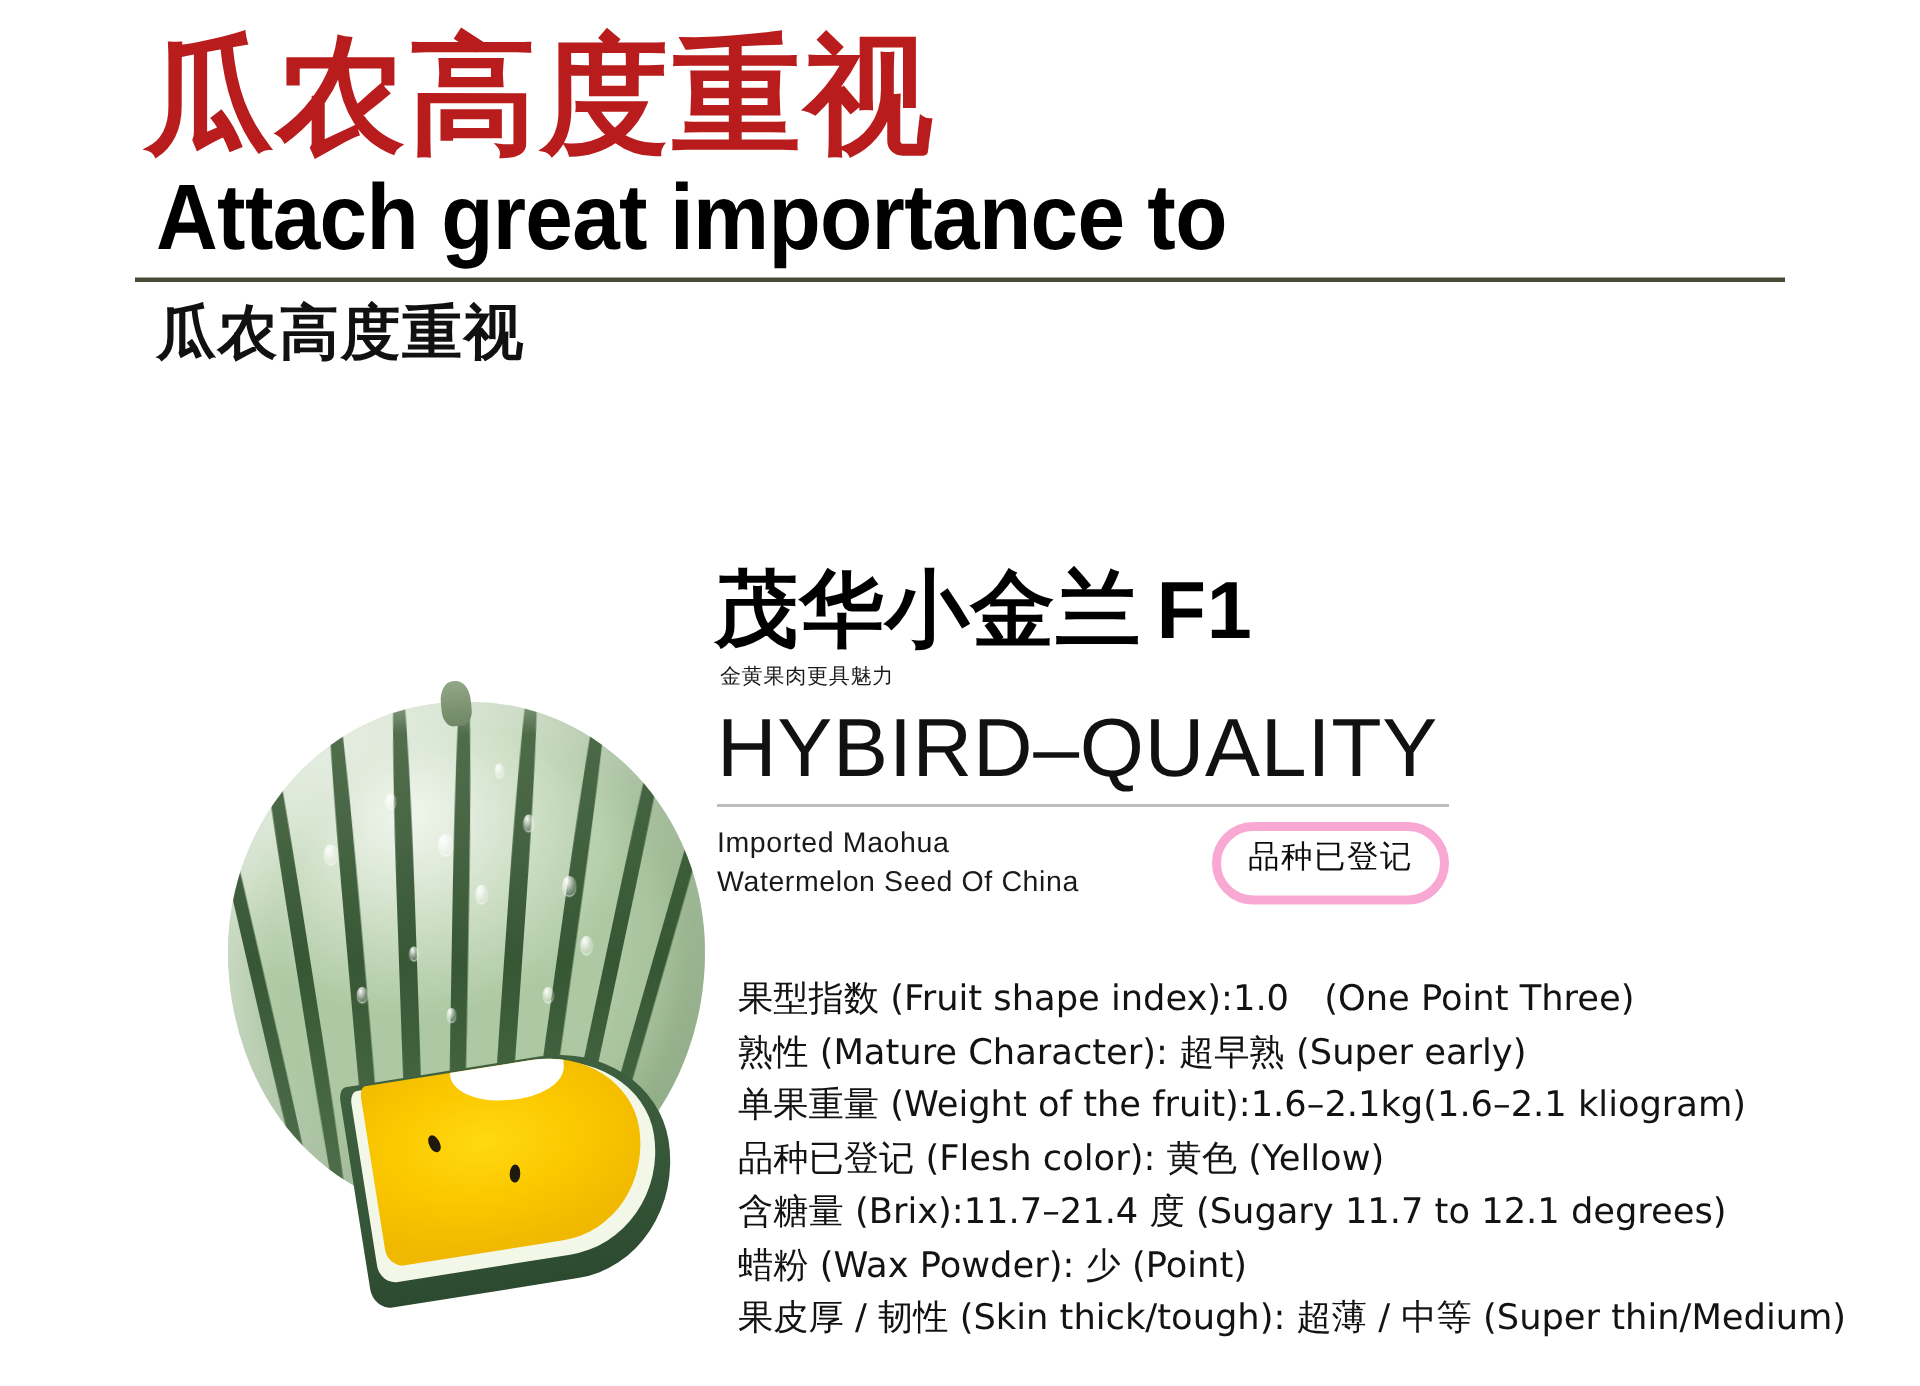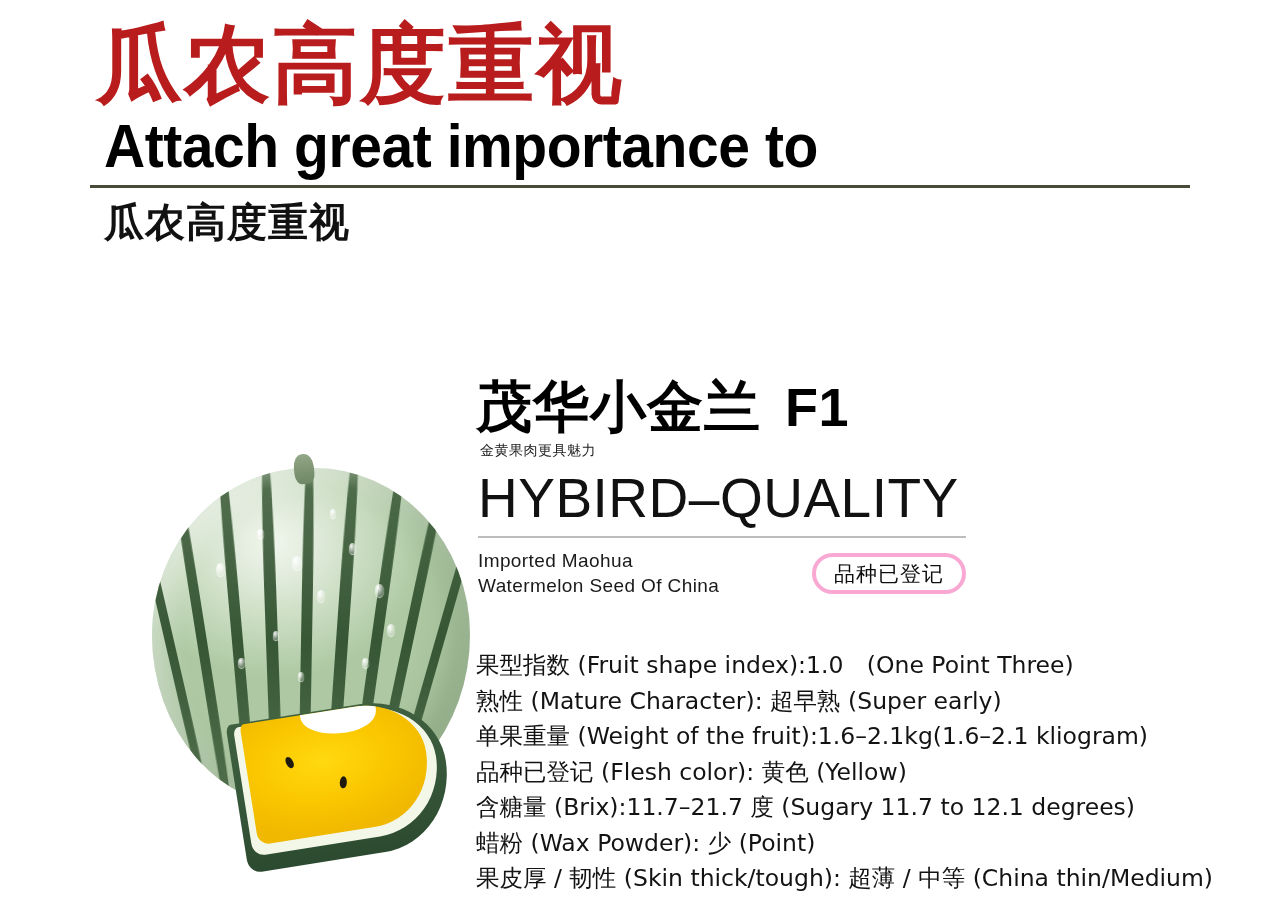--- a/index.html
+++ b/index.html
@@ -180,21 +180,21 @@
   
   .product-panel {
     position: absolute;
     left: 476px;
     top: 376px;
     width: 790px;
   }
   .product-title-row {
     display: flex;
     align-items: baseline;
-    gap: 24px;
+    gap: 10px;
     margin: 0;
   }
   .product-title-cn {
     font-family: "DejaVu Sans", "Liberation Sans", sans-serif;
     font-size: 56px;
     line-height: 1.08;
     font-weight: 700;
     letter-spacing: 1px;
     color: #000;
     white-space: nowrap;
@@ -238,23 +238,23 @@
   .origin-text {
     font-family: Liberation Sans, sans-serif;
     font-size: 19px;
     line-height: 1.32;
     color: #1a1a1a;
     letter-spacing: 0.4px;
     margin-left: 2px;
   }
   .origin-text span { display: block; }
   .registered-badge {
-    border: 4px solid #f9a8d4;
+    border: 6px solid #f9a8d4;
     border-radius: 999px;
-    padding: 5px 18px 4px 18px;
+    padding: 5px 18px 14px 18px;
     font-family: "DejaVu Sans", "Liberation Sans", sans-serif;
     font-size: 21px;
     font-weight: 500;
     color: #0e0e0e;
     letter-spacing: 1px;
     white-space: nowrap;
     line-height: 1.15;
   }
 
   
@@ -267,20 +267,21 @@
     margin: 0;
     padding: 0;
   }
   .spec-item {
     font-family: "DejaVu Sans", "Liberation Sans", sans-serif;
     font-size: 23.5px;
     line-height: 35.5px;
     color: #131313;
     white-space: nowrap;
     letter-spacing: 0px;
+    margin-left: 16px;
   }
 </style>
 </head>
 <body>
 
 <div class="page">
 
   <div class="header-block">
     <div class="headline-cn">瓜农高度重视</div>
     <div class="headline-en">Attach great importance to</div>
@@ -352,18 +353,18 @@
       <div class="registered-badge">品种已登记</div>
     </div>
 
   </div>
 
   <ul class="spec-list">
     <li class="spec-item">果型指数 (Fruit shape index):1.0　(One Point Three)</li>
     <li class="spec-item">熟性 (Mature Character): 超早熟 (Super early)</li>
     <li class="spec-item">单果重量 (Weight of the fruit):1.6–2.1kg(1.6–2.1 kliogram)</li>
     <li class="spec-item">品种已登记 (Flesh color): 黄色 (Yellow)</li>
-    <li class="spec-item">含糖量 (Brix):11.7–21.7 度 (Sugary 11.7 to 12.1 degrees)</li>
+    <li class="spec-item">含糖量 (Brix):11.7–21.4 度 (Sugary 11.7 to 12.1 degrees)</li>
     <li class="spec-item">蜡粉 (Wax Powder): 少 (Point)</li>
-    <li class="spec-item">果皮厚 / 韧性 (Skin thick/tough): 超薄 / 中等 (China thin/Medium)</li>
+    <li class="spec-item">果皮厚 / 韧性 (Skin thick/tough): 超薄 / 中等 (Super thin/Medium)</li>
   </ul>
 
 </div>
 
 </body></html>

